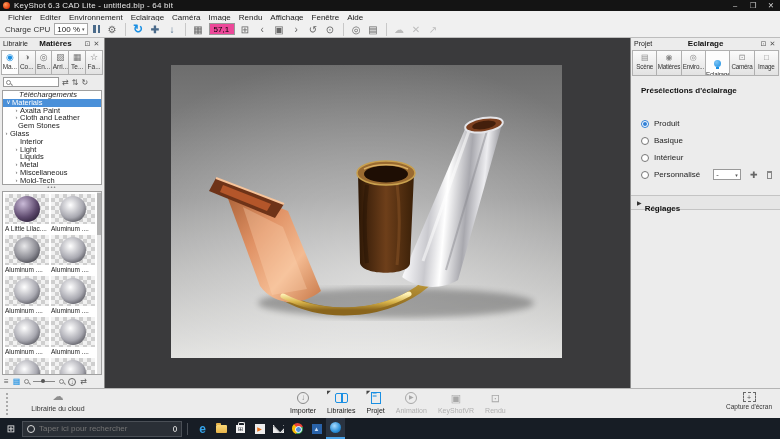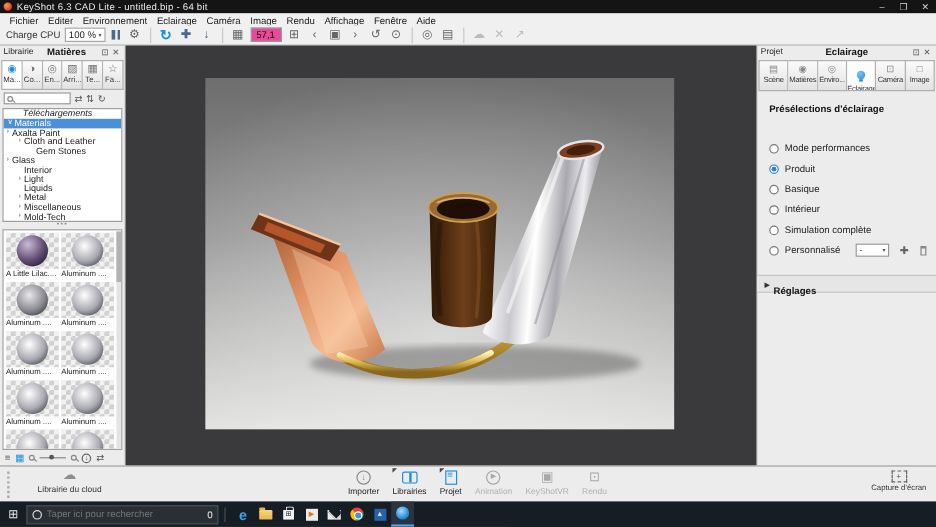--- a/index.html
+++ b/index.html
@@ -265,29 +265,29 @@
       <span class="sr-icon">↻</span>
     </div>
     <div class="tree">
       <div class="tree-row italic" style="padding-left:16px">
         <span class="tlabel">Téléchargements</span>
       </div>
       <div class="tree-row sel" style="padding-left:2px">
         <span class="chev">∨</span>
         <span class="tlabel">Materials</span>
       </div>
-      <div class="tree-row" style="">
+      <div class="tree-row" style="padding-left:10px">
         <span class="chev">›</span>
         <span class="tlabel">Axalta Paint</span>
       </div>
       <div class="tree-row" style="padding-left:10px">
         <span class="chev">›</span>
         <span class="tlabel">Cloth and Leather</span>
       </div>
-      <div class="tree-row" style="padding-left:20px">
+      <div class="tree-row" style="padding-left:8px">
         <span class="chev"></span>
         <span class="tlabel">Gem Stones</span>
       </div>
       <div class="tree-row" style="">
         <span class="chev">›</span>
         <span class="tlabel">Glass</span>
       </div>
       <div class="tree-row" style="padding-left:10px">
         <span class="chev"></span>
         <span class="tlabel">Interior</span>
@@ -490,38 +490,30 @@
         <span class="t-label">Caméra</span>
       </div>
       <div class="proj-tab">
         <span class="t-icon">□</span>
         <span class="t-label">Image</span>
       </div>
     </div>
     <div class="proj-body">
       <div class="proj-heading">Présélections d'éclairage</div>
       <div class="radio-row">
-        <span class="radio"></span>
-        <span class="radio-label">Mode performances</span>
-      </div>
-      <div class="radio-row">
         <span class="radio checked"></span>
         <span class="radio-label">Produit</span>
       </div>
       <div class="radio-row">
         <span class="radio"></span>
         <span class="radio-label">Basique</span>
       </div>
       <div class="radio-row">
         <span class="radio"></span>
         <span class="radio-label">Intérieur</span>
-      </div>
-      <div class="radio-row">
-        <span class="radio"></span>
-        <span class="radio-label">Simulation complète</span>
       </div>
       <div class="radio-row">
         <span class="radio"></span>
         <span class="radio-label">Personnalisé</span>
         <span class="custom-select">
           <span>-</span>
           <span style="font-size:5px;color:#555">▾</span>
         </span>
         <span class="mini-icon">✚</span>
         <span class="trash"></span>

